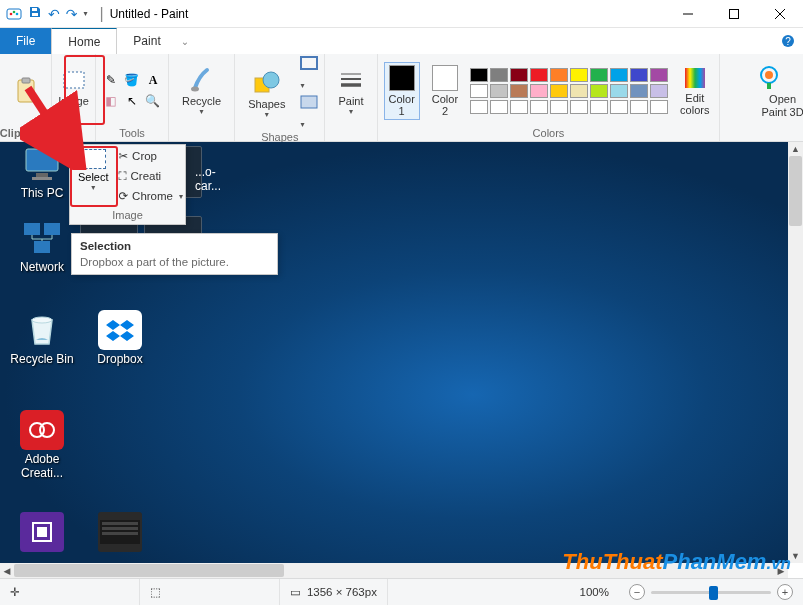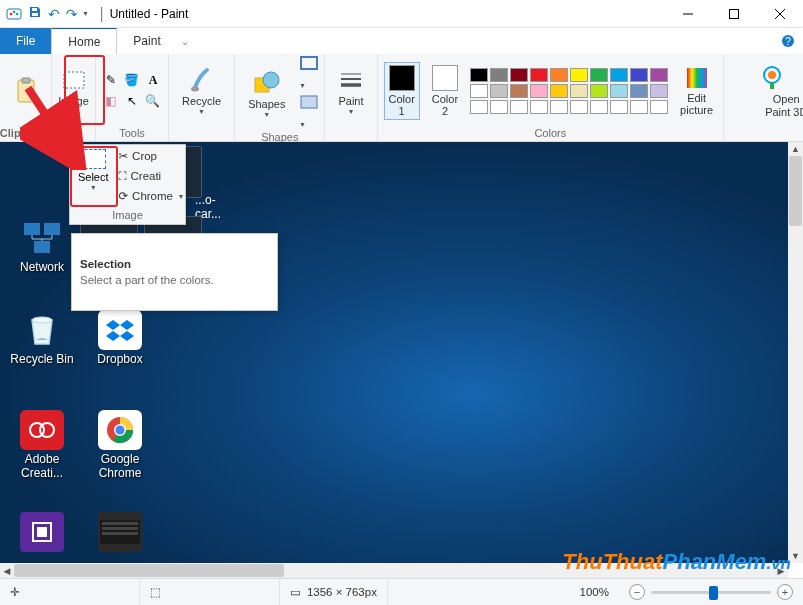--- a/index.html
+++ b/index.html
@@ -42,21 +42,21 @@
 .imgpanel { position:absolute; left:69px; top:144px; width:117px; background:#f5f6f7; border:1px solid #c8c8c8; box-shadow: 2px 2px 6px rgba(0,0,0,.2); z-index:40; font-size:12px;}
 .imgpanel .toprow { display:flex; }
 .imgpanel .selectbtn { width:50px; display:flex; flex-direction:column; align-items:center; padding:4px 2px; }
 .imgpanel .selectbtn .sq { width:26px; height:20px; border:1px dashed #3a6ea5; background:#fff; margin-bottom:2px;}
 .imgpanel .selectbtn .dd { font-size:8px; color:#555;}
 .imgpanel .rightcol { flex:1; display:flex; flex-direction:column; padding:2px 2px; gap:2px;}
 .imgpanel .rightcol .row { display:flex; align-items:center; gap:4px; font-size:11.5px; color:#333; height:18px;}
 .imgpanel .panlabel { text-align:center; font-size:11px; color:#6a6a6a; padding:2px 0 3px;}
 
 
-.tooltip { position:absolute; left:71px; top:233px; width:207px; background:#fff; border:1px solid #c8c8c8; box-shadow: 2px 2px 6px rgba(0,0,0,.18); z-index:45; font-size:11.5px; padding:24px 8px;}
+.tooltip { position:absolute; left:71px; top:233px; width:207px; background:#fff; border:1px solid #c8c8c8; box-shadow: 2px 2px 6px rgba(0,0,0,.18); z-index:45; font-size:11.5px; padding:6px 8px;}
 .tooltip .tt-title { font-weight:600; color:#333; margin-bottom:4px;}
 .tooltip .tt-body { color:#6a6a6a; }
 
 
 .canvaswrap { position:absolute; left:0; top:142px; right:15px; bottom:42px; background:#072d54 radial-gradient(ellipse at 60% 60%, #1666b1 0%, #0c4378 35%, #072c52 70%); overflow:hidden;}
 .vscroll { position:absolute; right:0; top:142px; width:15px; bottom:42px; background:#f0f0f0;}
 .vscroll .thumb { position:absolute; top:14px; left:1px; right:1px; height:70px; background:#cdcdcd; border-radius:2px;}
 .vscroll .arr { position:absolute; left:0; right:0; height:14px; display:flex; align-items:center; justify-content:center; font-size:9px; color:#555;}
 .vscroll .arr.up{top:0;} .vscroll .arr.dn{bottom:0;}
 .hscroll { position:absolute; left:0; right:15px; bottom:27px; height:15px; background:#f0f0f0;}
@@ -311,21 +311,21 @@
                   <stop offset="25%" stop-color="#fff200"></stop>
                   <stop offset="50%" stop-color="#22b14c"></stop>
                   <stop offset="75%" stop-color="#00a2e8"></stop>
                   <stop offset="100%" stop-color="#a349a4"></stop>
                 </linearGradient>
               </defs>
               <rect x="2" y="2" width="20" height="20" fill="url(#rg)"></rect>
             </svg>
         </span>
         <span style="white-space:pre; text-align:center;">Edit
-picture</span>
+colors</span>
       </div>
     </div>
     <div class="label">Colors</div>
   </div>
 
   <div class="group" style="border-right:none;">
     <div class="body">
       <div class="vbtn">
         <span class="glyph">
           <svg width="24" height="26">
@@ -352,28 +352,38 @@
       </marker>
     </defs>
   <line x1="8" y1="8" x2="50" y2="72" stroke="#e3242b" stroke-width="8" marker-end="url(#ah)"></line>
 </svg>
 
 <div class="canvaswrap">
 
   <div class="thumbrow" style="left:80px; top:4px;">
     <div class="thumb-ph"></div>
     <div class="thumb-ph" style="position:relative;">
-        <span style="position:absolute; left:50px; top:18px; color:#fff; font-size:12px;margin-top:28px;">...o-car...</span>
+        <span style="position:absolute; left:50px; top:18px; color:#fff; font-size:12px;">...o-car...</span>
       </div>
   </div>
   <div class="thumbrow" style="left:80px; top:74px;">
     <div class="thumb-ph"></div>
     <div class="thumb-ph"></div>
   </div>
 
+  <div class="dicon" style="left:4px; top:2px;">
+    <div class="box">
+        <svg width="40" height="34">
+          <rect x="4" y="2" width="32" height="22" rx="2" fill="#2a7abf" stroke="#9cc"></rect>
+          <rect x="14" y="26" width="12" height="4" fill="#666"></rect>
+          <rect x="10" y="30" width="20" height="3" fill="#888"></rect>
+        </svg>
+      </div>
+    <span>This PC</span>
+  </div>
   <div class="dicon" style="left:4px; top:76px;">
     <div class="box">
         <svg width="40" height="34">
           <rect x="2" y="2" width="16" height="12" fill="#2a7abf"></rect>
           <rect x="22" y="2" width="16" height="12" fill="#2a7abf"></rect>
           <rect x="12" y="20" width="16" height="12" fill="#2a7abf"></rect>
           <path d="M10 14v4h20v-4 M20 18v2" stroke="#9cc" fill="none"></path>
         </svg>
       </div>
     <span>Network</span>
@@ -397,32 +407,20 @@
       </div>
     <span>Adobe Creati...</span>
   </div>
   <div class="dicon" style="left:82px; top:168px;">
     <div class="box" style="background:#fff; border-radius:6px;">
         <svg width="30" height="26">
           <path d="M8 3 L15 8 L8 13 L1 8 Z M22 3 L29 8 L22 13 L15 8 Z M8 14 L15 19 L8 24 L1 19 Z M22 14 L29 19 L22 24 L15 19 Z" fill="#007ee5"></path>
         </svg>
       </div>
     <span>Dropbox</span>
-  </div>
-  <div class="dicon" style="left:82px; top:268px;">
-    <div class="box" style="background:#fff; border-radius:6px;">
-        <svg width="32" height="32">
-          <circle cx="16" cy="16" r="13" fill="#db4437"></circle>
-          <path d="M16 3 A13 13 0 0 1 29 16 L16 16 Z" fill="#ffcd40"></path>
-          <path d="M16 16 L29 16 A13 13 0 0 1 9 27 Z" fill="#0f9d58"></path>
-          <circle cx="16" cy="16" r="6" fill="#fff"></circle>
-          <circle cx="16" cy="16" r="4.5" fill="#4285f4"></circle>
-        </svg>
-      </div>
-    <span>Google Chrome</span>
   </div>
   <div class="dicon" style="left:4px; top:370px;">
     <div class="box" style="background:#5a2a9c; border-radius:4px;">
         <svg width="30" height="30">
           <rect x="6" y="6" width="18" height="18" fill="none" stroke="#fff" stroke-width="2"></rect>
           <rect x="10" y="10" width="10" height="10" fill="#fff"></rect>
         </svg>
       </div>
   </div>
   <div class="dicon" style="left:82px; top:370px;">
@@ -458,21 +456,21 @@
           <span>Chrome</span>
           <span style="font-size:8px;color:#555;margin-left:2px;">▾</span>
         </div>
     </div>
   </div>
   <div class="panlabel">Image</div>
 </div>
 
 <div class="tooltip">
   <div class="tt-title">Selection</div>
-  <div class="tt-body">Select a part of the colors.</div>
+  <div class="tt-body">Dropbox a part of the picture.</div>
 </div>
 
 <div class="vscroll">
   <div class="arr up">▲</div>
   <div class="thumb"></div>
   <div class="arr dn">▼</div>
 </div>
 <div class="hscroll">
   <div class="arr lf">◀</div>
   <div class="thumb"></div>

